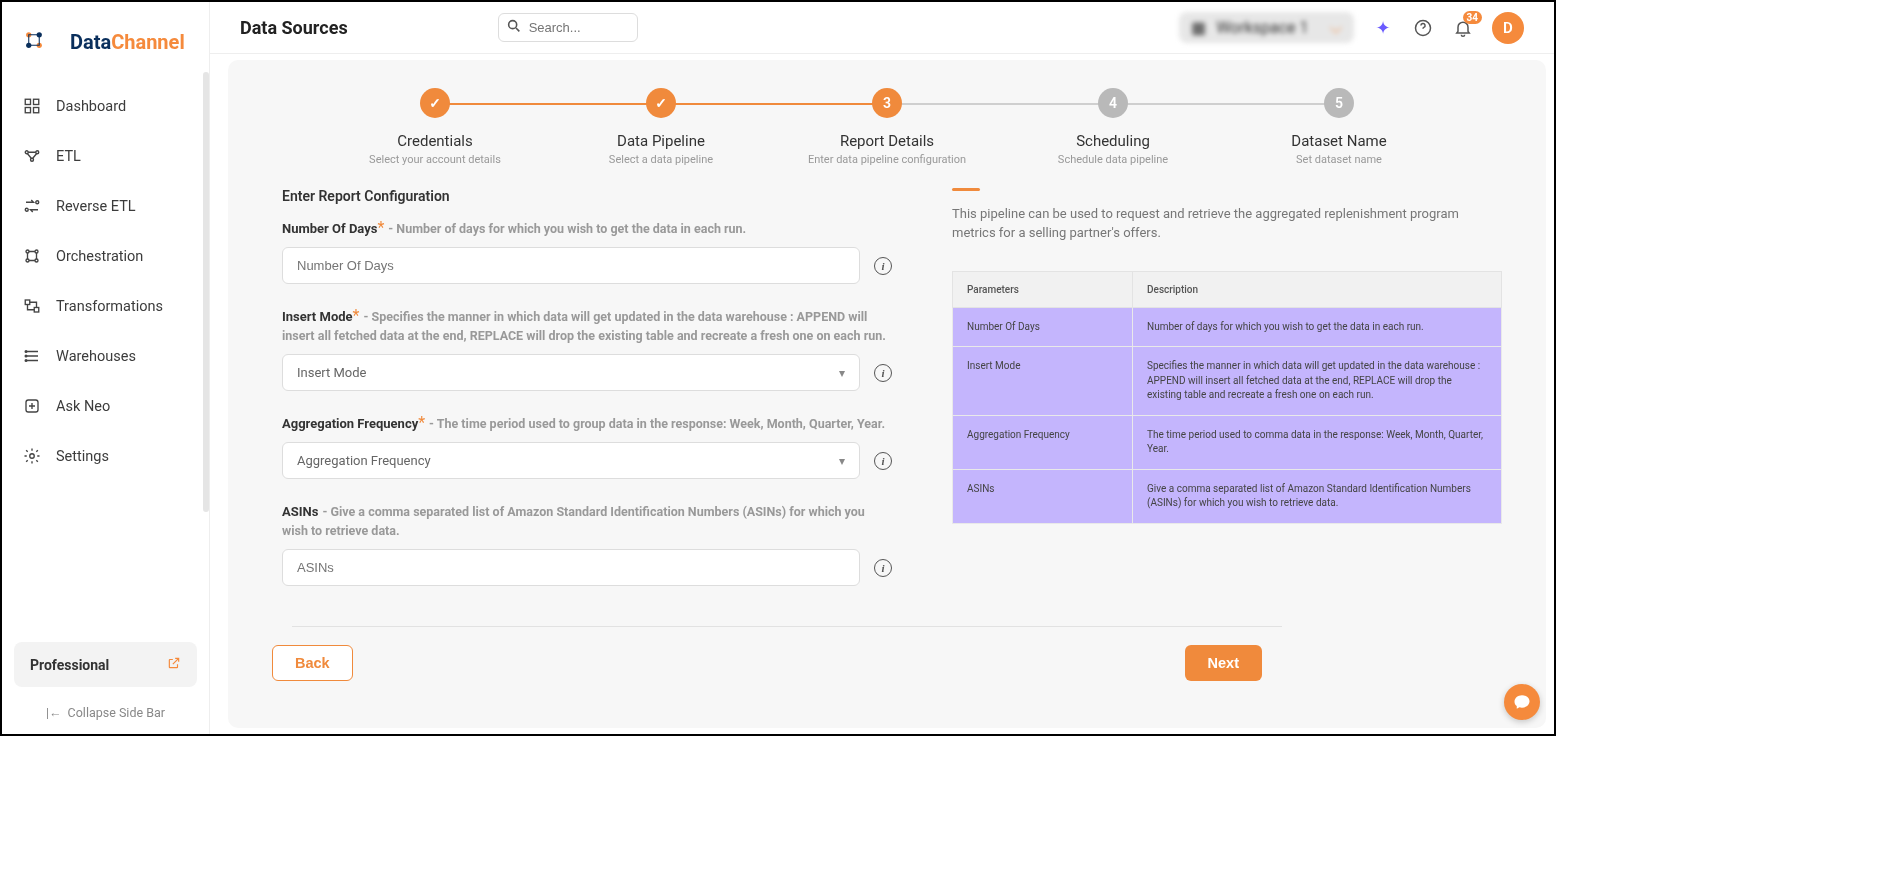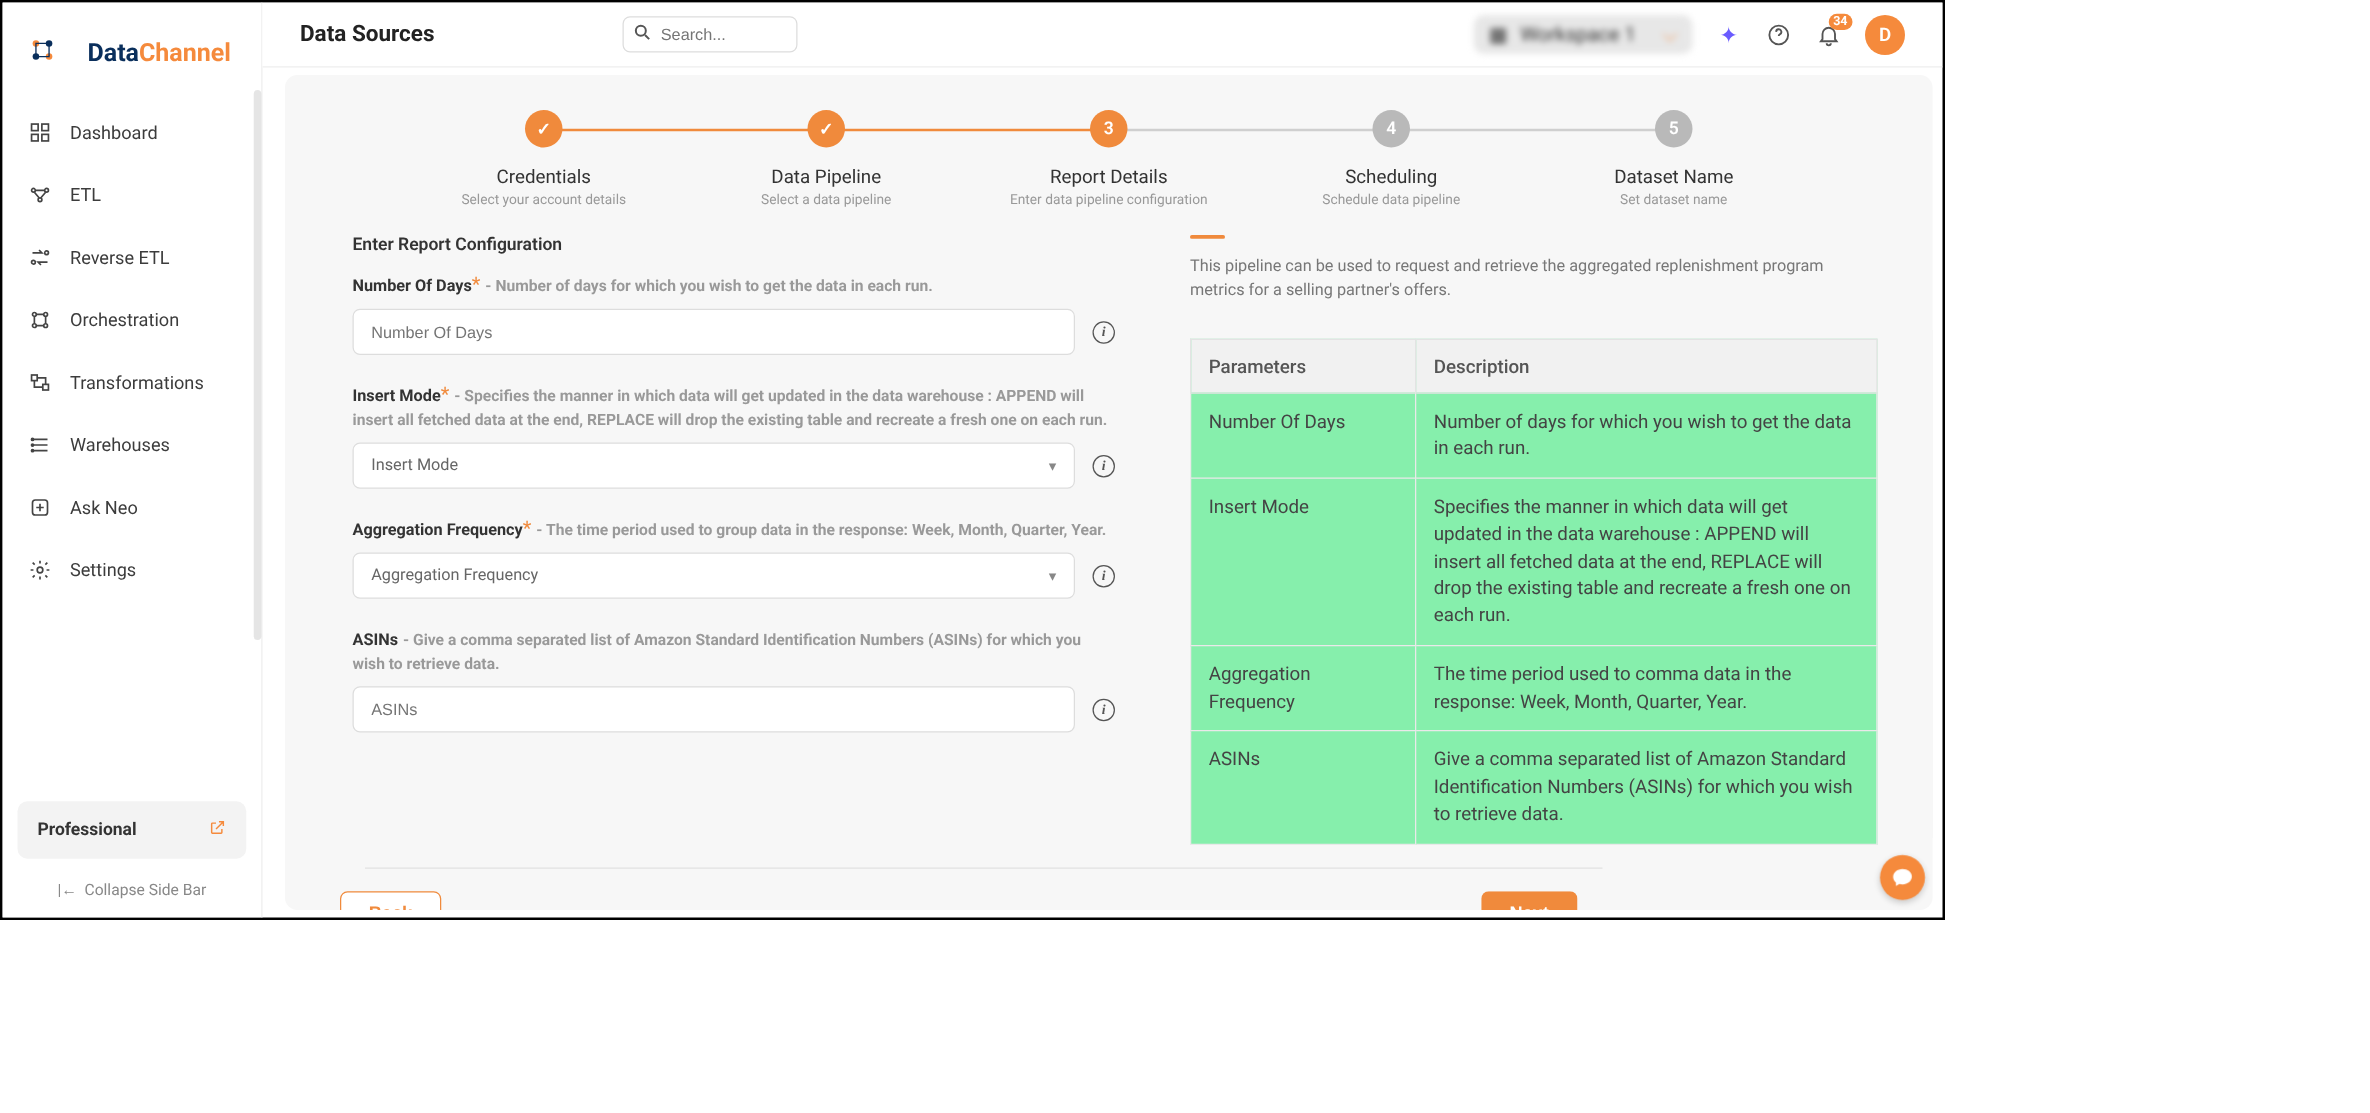--- a/index.html
+++ b/index.html
@@ -224,22 +224,22 @@
     display:flex;align-items:center;justify-content:center;
     font-size:11px;font-weight:700;font-style:italic;color:#555;font-family:Georgia,serif;
     cursor:help;
   }
   
   .desc-head-row { font-size:14px; font-weight:700; color:#333; margin-bottom:6px;}
   .desc-head-row .dash { font-weight:400;}
   .desc-underline { width:28px; height:3px; background:#f08a3c; border-radius:2px; margin-bottom:14px;}
   .desc-text { font-size:13px; color:#777; line-height:1.45; margin-bottom:28px;}
   table.params {
-    width:100%; border-collapse:collapse; background:#86efac;
-    font-size:15px;
+    width:100%; border-collapse:collapse; background:#c4b5fd;
+    font-size:10px;
   }
   table.params th {
     text-align:left; background:#f1f1f1; color:#555;
     padding:12px 14px; font-weight:500; border:1px solid #e3e3e3;
   }
   table.params td {
     padding:12px 14px; vertical-align:top; border:1px solid #e9e9e9;
     color:#444; line-height:1.45;
   }
   table.params td:first-child { width:180px; }

